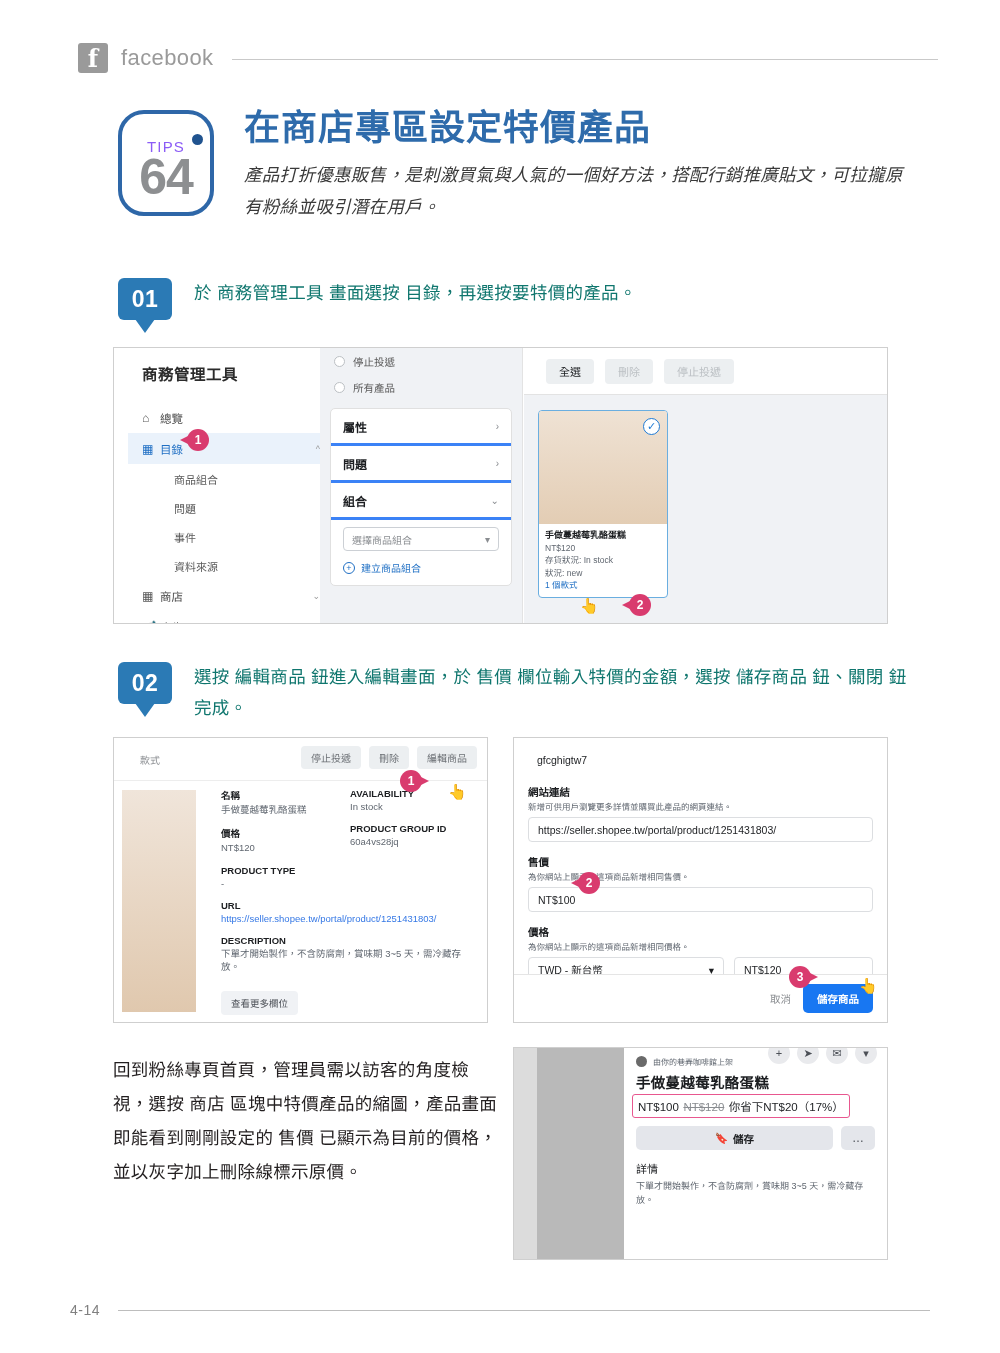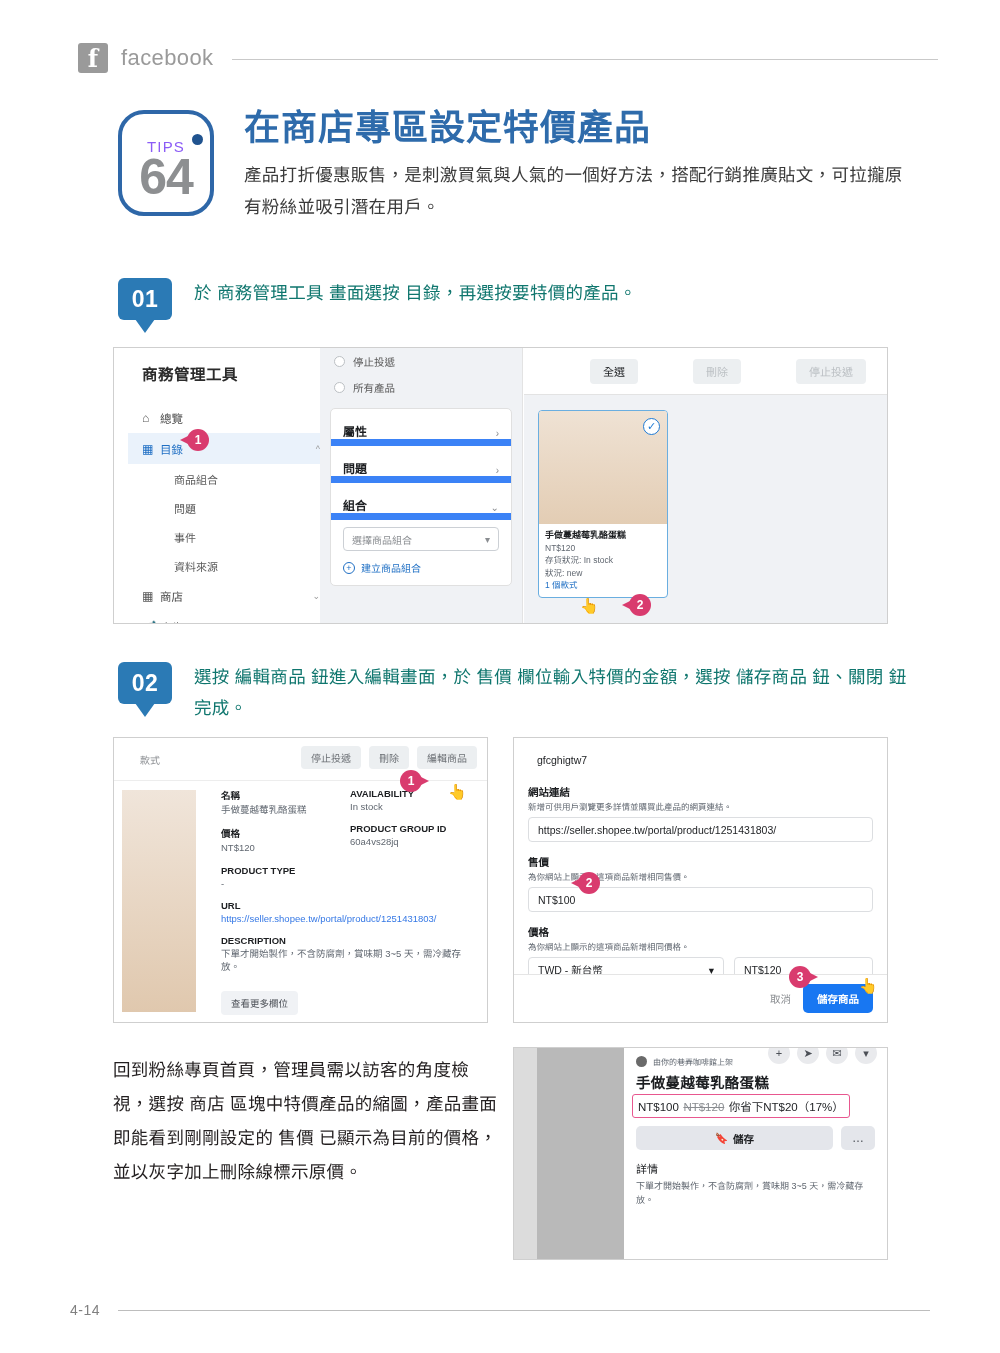--- a/index.html
+++ b/index.html
@@ -39,21 +39,21 @@
   }
   .tip-badge .dot {
     position:absolute; right:7px; top:20px; width:11px; height:11px; border-radius:50%; background:#20538f;
   }
   .tip-title {
     margin-left:126px; font-size:36px; font-weight:bold; color:#2e6bab;
     letter-spacing:1px; line-height:1.15;
   }
   .tip-desc {
     margin-left:126px; margin-top:12px; font-size:17.5px; color:#3a3a3a; line-height:1.78;
-    letter-spacing:.3px; max-width:672px;
+    letter-spacing:.3px; max-width:672px;font-style:italic;
   }
 
   
   .step { position:absolute; }
   .step-badge {
     position:absolute; left:0; top:0; width:54px; height:42px; background:#2b7ab5;
     border-radius:6px; color:#ffffff; font-size:23px; font-weight:bold;
     display:flex; align-items:center; justify-content:center; letter-spacing:.5px;
   }
   .step-badge::after {
@@ -82,38 +82,38 @@
   #shot1 .nav-item .chev { position:absolute; right:12px; font-size:9px; color:#9a9a9a; }
   #shot1 .nav-sub { padding-left:46px; height:29px; display:flex; align-items:center; font-size:11px; color:#5b5b5b; }
 
   #shot1 .s1-mid { position:absolute; left:206px; top:0; width:203px; height:100%; background:#f0f2f5; border-right:1px solid #e3e3e3; }
   #shot1 .radio-row { display:flex; align-items:center; height:26px; padding-left:14px; font-size:10.5px; color:#5b5b5b; }
   #shot1 .radio { width:11px; height:11px; border:1px solid #bcc0c4; border-radius:50%; margin-right:8px; background:#fff; flex:0 0 auto;}
   #shot1 .card {
     margin:8px 10px 0 10px; background:#ffffff; border:1px solid #e0e0e0; border-radius:5px;
   }
   #shot1 .card-row {
-    height:37px; display:flex; align-items:flex-end; justify-content:space-between;
-    padding:0 12px; font-size:12px; font-weight:bold; color:#1c1e21; border-bottom:7px solid #3b82f6;
+    height:37px; display:flex; align-items:center; justify-content:space-between;
+    padding:0 12px; font-size:12px; font-weight:bold; color:#1c1e21; border-bottom:3px solid #3b82f6;
   }
   #shot1 .card-row:last-child { border-bottom:none; }
   #shot1 .card-row .arrow { font-size:10px; color:#8a8d91; font-weight:normal;}
   #shot1 .combo-body { padding:7px 12px 10px 12px; }
   #shot1 .select {
     height:24px; border:1px solid #ccd0d5; border-radius:4px; background:#fff;
     display:flex; align-items:center; justify-content:space-between; padding:0 8px;
     font-size:10px; color:#8a8d91;
   }
   #shot1 .addlink { display:flex; align-items:center; margin-top:9px; font-size:10px; color:#1f6fc4;}
   #shot1 .plus { width:12px; height:12px; border:1px solid #1f6fc4; border-radius:50%; color:#1f6fc4;
     font-size:9px; line-height:10px; text-align:center; margin-right:6px; }
 
   #shot1 .s1-right { position:absolute; left:410px; top:0; right:0; height:100%; background:#f0f2f5; }
   #shot1 .toolbar { height:47px; background:#fff; border-bottom:1px solid #e3e3e3; display:flex; align-items:center; padding-left:22px; gap:11px;}
-  #shot1 .btn { height:25px; padding:0 13px; background:#eceff1; border-radius:4px; font-size:11px; display:flex; align-items:center; color:#1c1e21;margin-left:44px;}
+  #shot1 .btn { height:25px; padding:0 13px; background:#eceff1; border-radius:4px; font-size:11px; display:flex; align-items:center; color:#1c1e21;}
   #shot1 .btn.dim { color:#bcc0c4; }
   #shot1 .prodcard {
     position:absolute; left:14px; top:62px; width:130px; border:1px solid #6aaee0; border-radius:4px;
     background:#ffffff; overflow:hidden;
   }
   #shot1 .prodimg { height:113px; position:relative; background:linear-gradient(#efe2d4,#e3cdb4); }
   #shot1 .check {
     position:absolute; right:7px; top:7px; width:17px; height:17px; border-radius:50%;
     background:#ffffff; border:1.5px solid #1f7ad4; color:#1f7ad4; font-size:11px;
     display:flex; align-items:center; justify-content:center;

